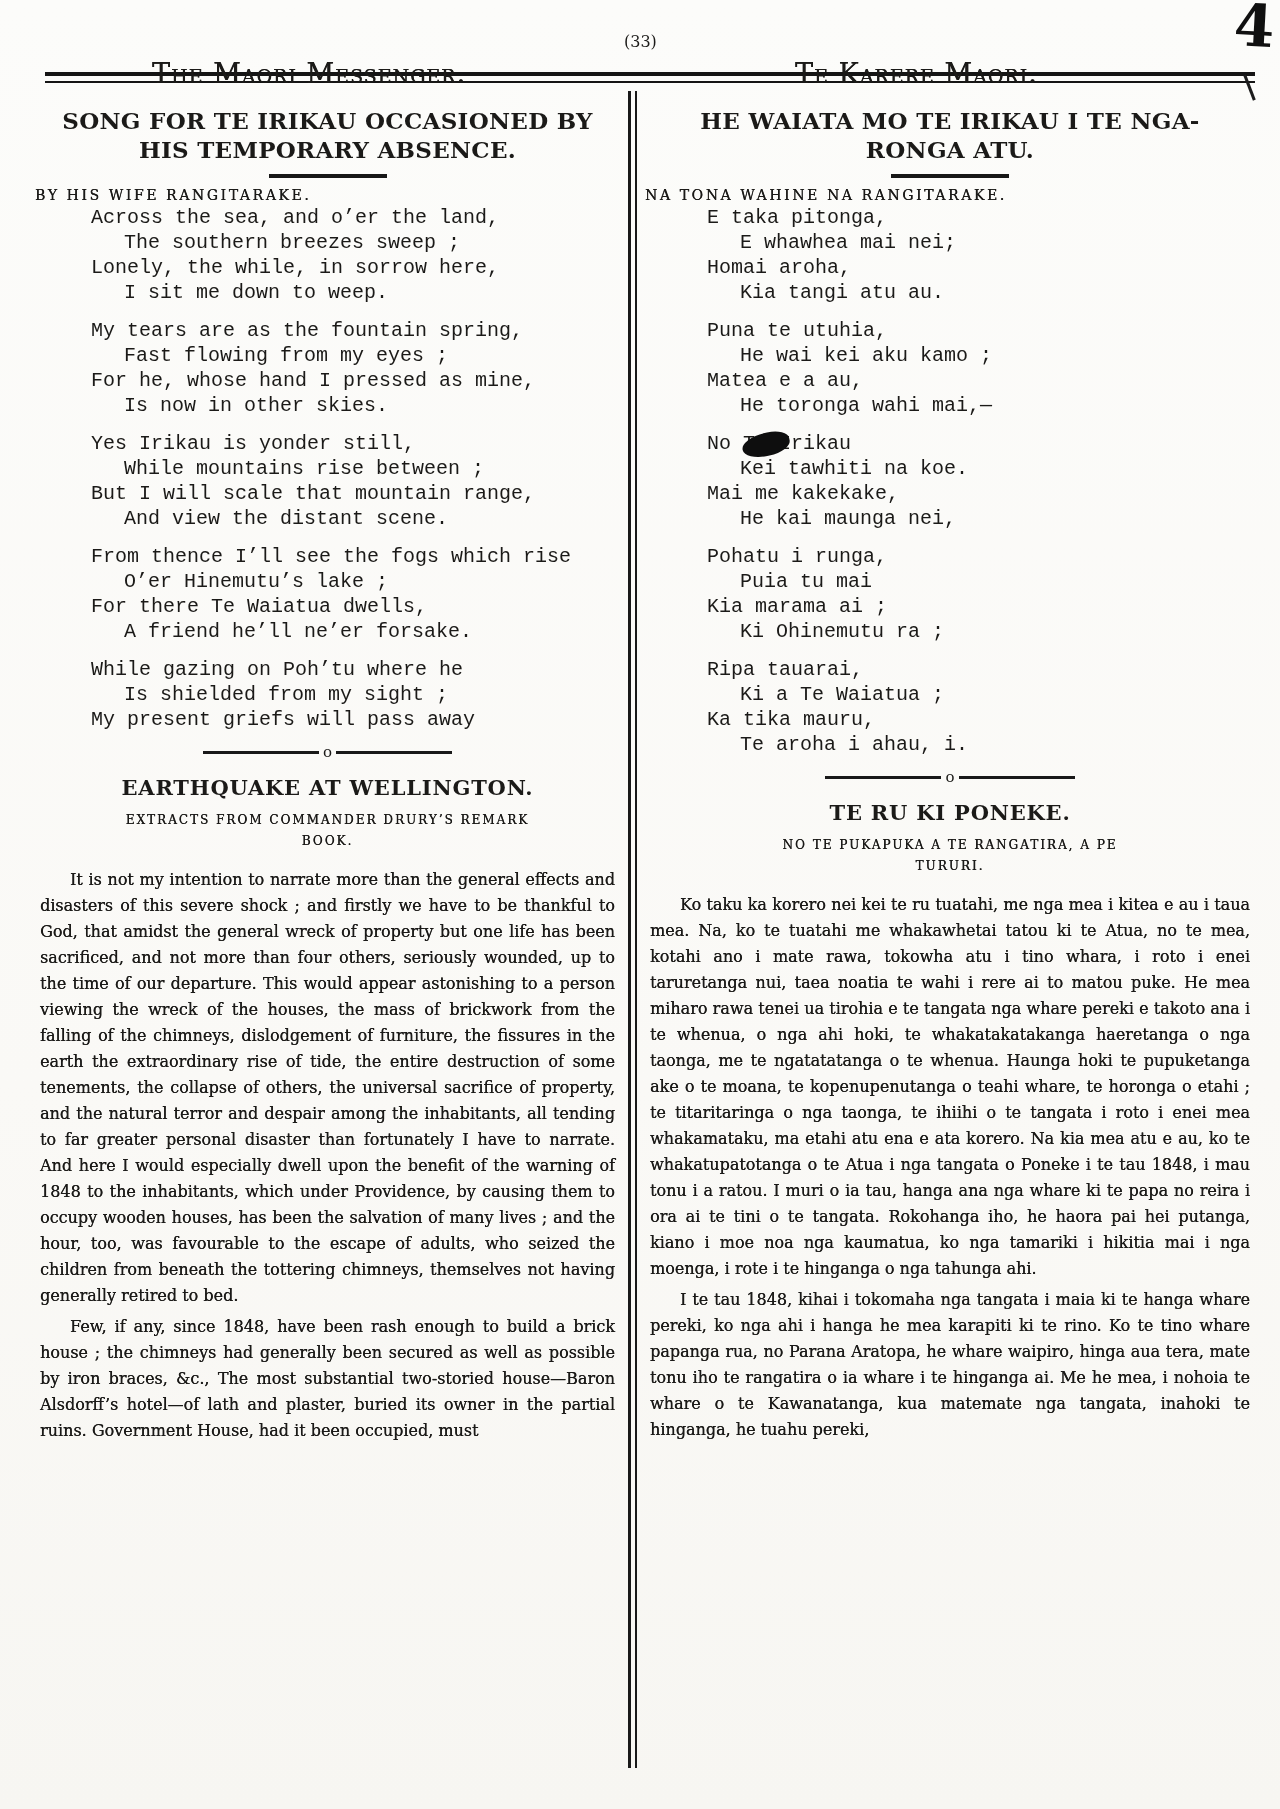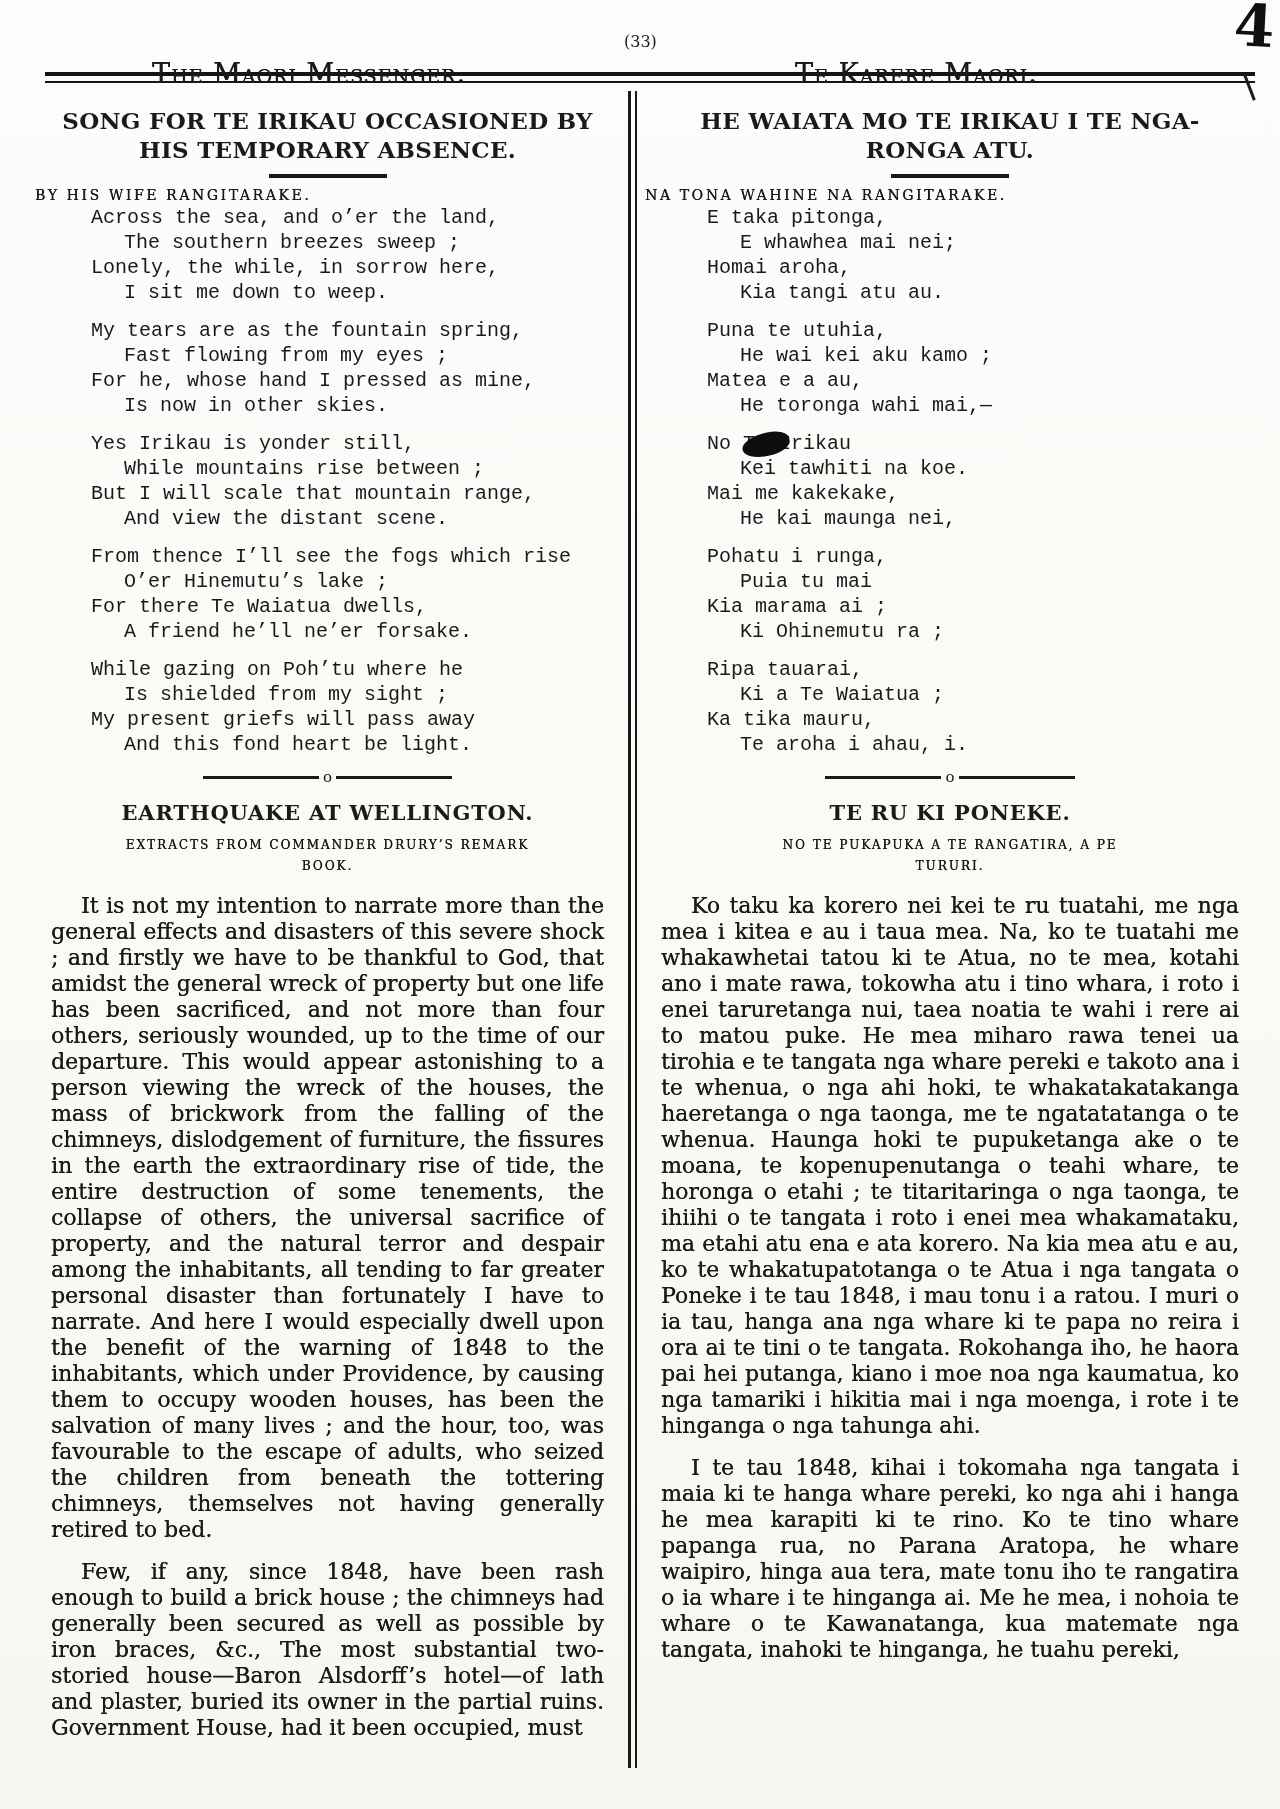--- a/index.html
+++ b/index.html
@@ -83,22 +83,22 @@
   .section-heading {
     margin:4px 0 10px; text-align:center;
     font-size:21px; font-weight:bold; letter-spacing:0.8px;
   }
   .sub-heading {
     text-align:center; font-size:12px; letter-spacing:2px;
     margin-bottom:15px; text-shadow:0.3px 0 0 currentColor;
   }
   .sub-line { display:block; line-height:21px; }
   .prose {
-    margin:16px; text-align:justify; text-indent:30px;
-    font-size:22px; line-height:26px;
+    margin:5px; text-align:justify; text-indent:30px;
+    font-size:16px; line-height:26px;
     text-shadow:0.15px 0 0 currentColor;
   }
   
   .ink-blot {
     position:absolute; left:742px; top:433px;
     width:48px; height:23px; background:#0e0e0e;
     border-radius:55% 45% 50% 50%;
     transform:rotate(-12deg);
   }
 </style>
@@ -149,21 +149,20 @@
         <div class="stanza">
             <div class="poem-line">From thence I’ll see the fogs which rise</div>
             <div class="poem-line">O’er Hinemutu’s lake ;</div>
             <div class="poem-line">For there Te Waiatua dwells,</div>
             <div class="poem-line">A friend he’ll ne’er forsake.</div>
           </div>
         <div class="stanza">
             <div class="poem-line">While gazing on Poh’tu where he</div>
             <div class="poem-line">Is shielded from my sight ;</div>
             <div class="poem-line">My present griefs will pass away</div>
-            <div class="poem-line">And this fond heart be light.</div>
           </div>
       </div>
 
       <div class="o-divider">
         <span class="o">o</span>
       </div>
 
       <h2 class="section-heading">EARTHQUAKE AT WELLINGTON.</h2>
       <div class="sub-heading">
           <span class="sub-line">EXTRACTS FROM COMMANDER DRURY’S REMARK</span>

